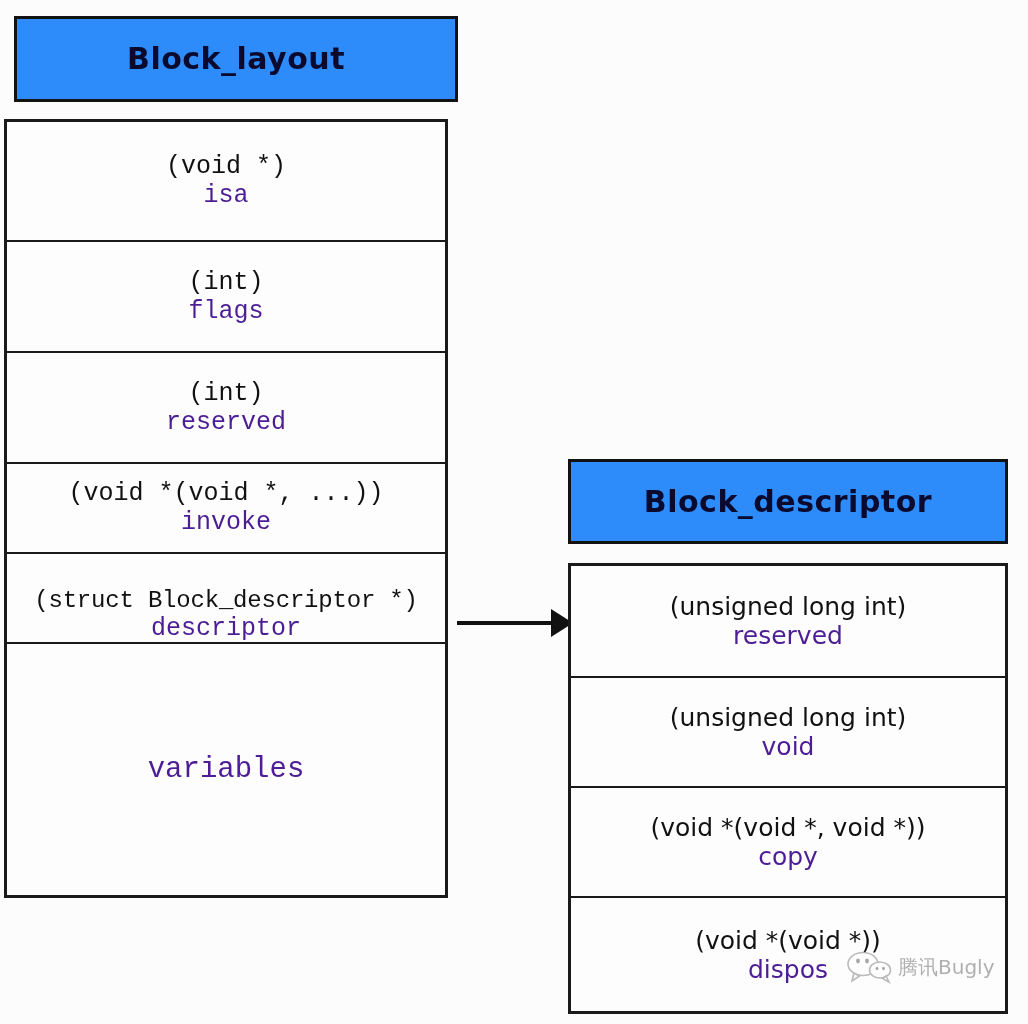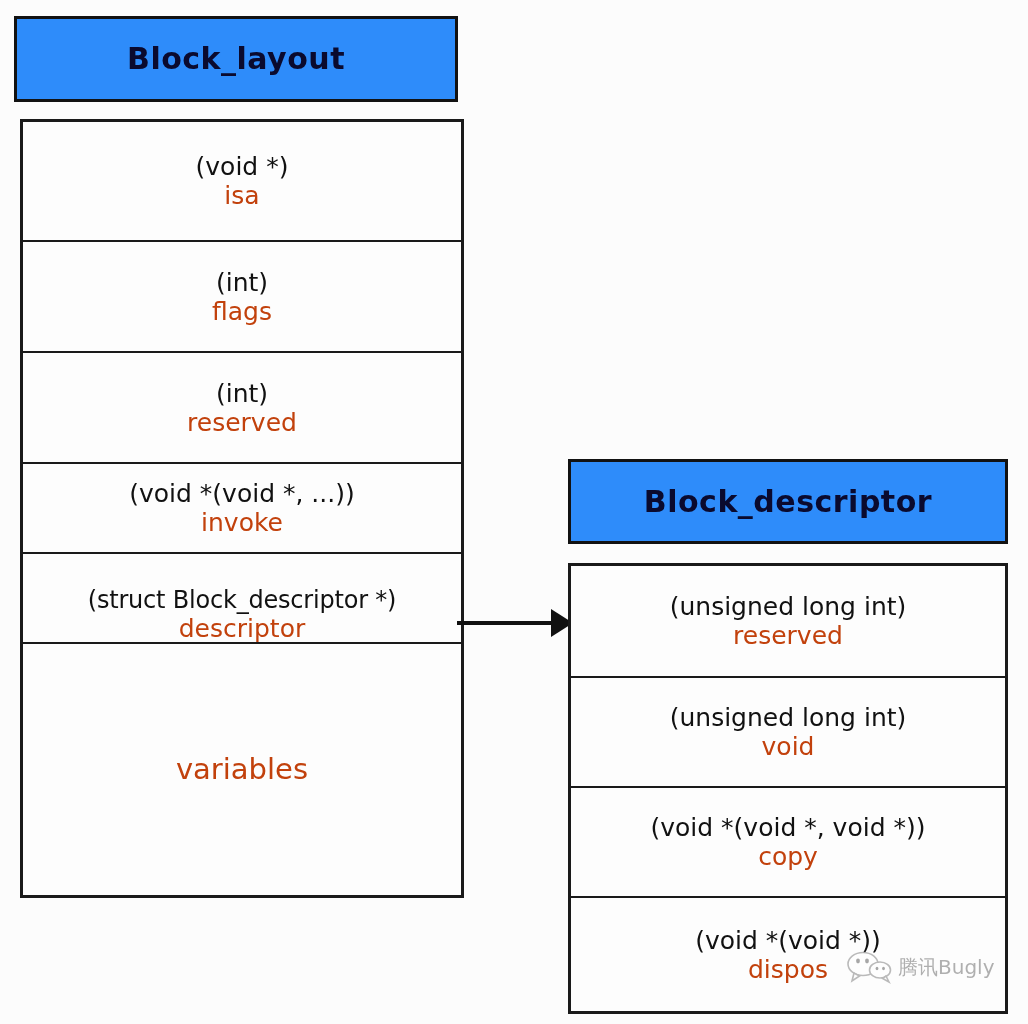--- a/index.html
+++ b/index.html
@@ -66,21 +66,21 @@
   .field-type {
     font-size: 25px;
     line-height: 1.16;
     white-space: nowrap;
     color: #111111;
   }
   .field-name {
     font-size: 25px;
     line-height: 1.16;
     white-space: nowrap;
-    color: #c2410c;
+    color: #4c1d95;
   }
   .field-row.single .field-name {
     font-size: 29px;
   }
 
   
   .tight .field-type { font-size: 24px; letter-spacing: -0.2px; margin-top: 34px; }
 
   
   .arrow-wrap {
@@ -108,21 +108,21 @@
 <body>
 
 <div id="canvas">
 
   <div class="struct">
 
     <div class="struct-header" style="left:14px; top:16px; width:444px; height:86px;">
       <span class="title">Block_layout</span>
     </div>
 
-    <div class="struct-body" style="left:20px; top:119px; width:444px; height:779px;">
+    <div class="struct-body" style="left:4px; top:119px; width:444px; height:779px;font-family:Liberation Mono, monospace;">
 
       <div class="field-row" style="height:120px;">
         <span class="field-type">(void *)</span>
         <span class="field-name">isa</span>
       </div>
 
       <div class="field-row" style="height:111px;">
         <span class="field-type">(int)</span>
         <span class="field-name">flags</span>
       </div>

